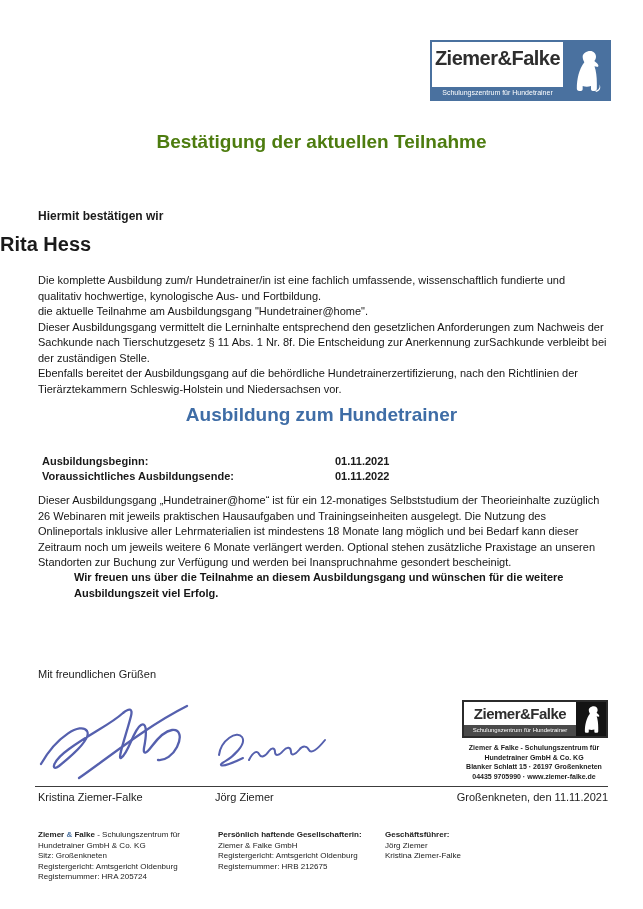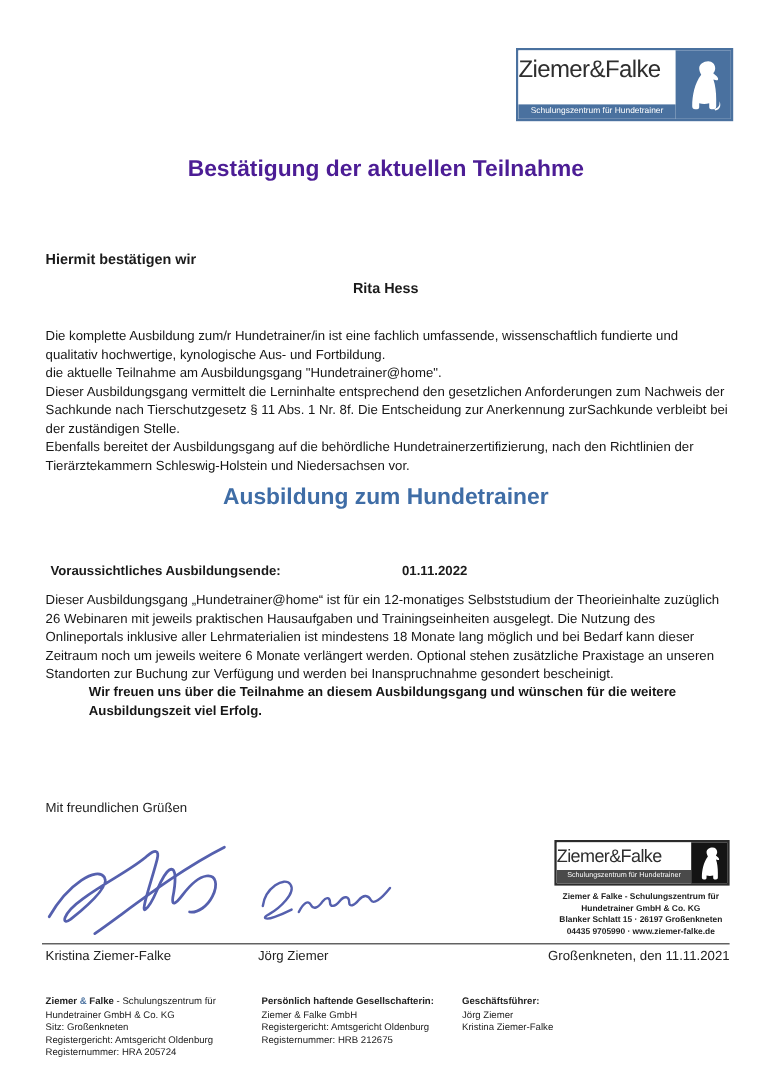--- a/index.html
+++ b/index.html
@@ -7,34 +7,34 @@
     position:relative;width:643px;height:909px;background:#ffffff;
     font-family:"Liberation Sans",sans-serif;color:#1a1a1a;overflow:hidden;
   }
   .abs{position:absolute;}
 
   
   .logo{display:flex;box-sizing:border-box;}
   .logo-blue{border:2px solid #4a719f;}
   .logo-gray{border:2px solid #2b2b2b;}
   .logo-left{flex:1;background:#fff;display:flex;flex-direction:column;justify-content:space-between;min-width:0;}
-  .logo-title{font-weight:normal;color:#2e2e2e;letter-spacing:-0.5px;line-height:1;padding-top:6px;}
+  .logo-title{font-weight:bold;color:#2e2e2e;text-align:center;letter-spacing:-0.5px;line-height:1;padding-top:6px;}
   .logo-blue .logo-title{font-size:20px;}
   .logo-gray .logo-title{font-size:15px;padding-top:4px;}
   .logo-sub{color:#fff;white-space:nowrap;text-align:center;padding:2px 2px 3px 2px;}
   .logo-blue .logo-sub{background:#4a719f;font-size:7px;}
   .logo-gray .logo-sub{background:#4a4a4a;font-size:6px;}
   .logo-dogbox{display:flex;align-items:center;justify-content:center;}
   .logo-blue .logo-dogbox{background:#4a719f;width:46px;}
   .logo-gray .logo-dogbox{background:#141414;width:30px;}
 
   
-  .doc-title{left:0;width:100%;text-align:center;font-size:19px;font-weight:bold;color:#4c1d95;}
+  .doc-title{left:0;width:100%;text-align:center;font-size:19px;font-weight:bold;color:#4d7c0f;}
   .intro{left:38px;font-size:12px;font-weight:bold;}
-  .participant{left:0;width:100%;text-align:center;font-size:12px;font-weight:bold;}
+  .participant{left:0;width:100%;font-size:20px;font-weight:bold;}
   .bodytext{left:38px;width:572px;font-size:11px;line-height:15.5px;color:#161616;}
   .course-heading{left:0;width:100%;text-align:center;font-size:19px;font-weight:bold;color:#3f6da6;}
   .daterow{left:42px;width:560px;font-size:11px;font-weight:bold;line-height:15.5px;}
   .daterow .lbl{display:inline-block;width:293px;}
   .closing{font-weight:bold;}
   .greeting{left:38px;font-size:11px;color:#222;}
 
   
   .sig-svg path{fill:none;stroke:#5560ae;stroke-linecap:round;stroke-linejoin:round;}
   .sig-company{left:458px;width:152px;text-align:center;}
@@ -81,20 +81,23 @@
 
   <div class="abs bodytext" style="top:273px;">
     <div>Die komplette Ausbildung zum/r Hundetrainer/in ist eine fachlich umfassende, wissenschaftlich fundierte und qualitativ hochwertige, kynologische Aus- und Fortbildung.</div>
     <div>die aktuelle Teilnahme am Ausbildungsgang "Hundetrainer@home".</div>
     <div>Dieser Ausbildungsgang vermittelt die Lerninhalte entsprechend den gesetzlichen Anforderungen zum Nachweis der Sachkunde nach Tierschutzgesetz § 11 Abs. 1 Nr. 8f. Die Entscheidung zur Anerkennung zurSachkunde verbleibt bei der zuständigen Stelle.</div>
     <div>Ebenfalls bereitet der Ausbildungsgang auf die behördliche Hundetrainerzertifizierung, nach den Richtlinien der Tierärztekammern Schleswig-Holstein und Niedersachsen vor.</div>
   </div>
 
   <div class="abs course-heading" style="top:404px;">Ausbildung zum Hundetrainer</div>
 
+  <div class="abs daterow" style="top:454px;">
+    <span class="lbl">Ausbildungsbeginn:</span><span>01.11.2021</span>
+  </div>
   <div class="abs daterow" style="top:469px;">
     <span class="lbl">Voraussichtliches Ausbildungsende:</span><span>01.11.2022</span>
   </div>
 
   <div class="abs bodytext" style="top:493px;">Dieser Ausbildungsgang „Hundetrainer@home“ ist für ein 12-monatiges Selbststudium der Theorieinhalte zuzüglich 26 Webinaren mit jeweils praktischen Hausaufgaben und Trainingseinheiten ausgelegt. Die Nutzung des Onlineportals inklusive aller Lehrmaterialien ist mindestens 18 Monate lang möglich und bei Bedarf kann dieser Zeitraum noch um jeweils weitere 6 Monate verlängert werden. Optional stehen zusätzliche Praxistage an unseren Standorten zur Buchung zur Verfügung und werden bei Inanspruchnahme gesondert bescheinigt.</div>
 
   <div class="abs bodytext closing" style="top:570px;margin-left:36px;">Wir freuen uns über die Teilnahme an diesem Ausbildungsgang und wünschen für die weitere Ausbildungszeit viel Erfolg.</div>
 
   <div class="abs greeting" style="top:668px;">Mit freundlichen Grüßen</div>
 

